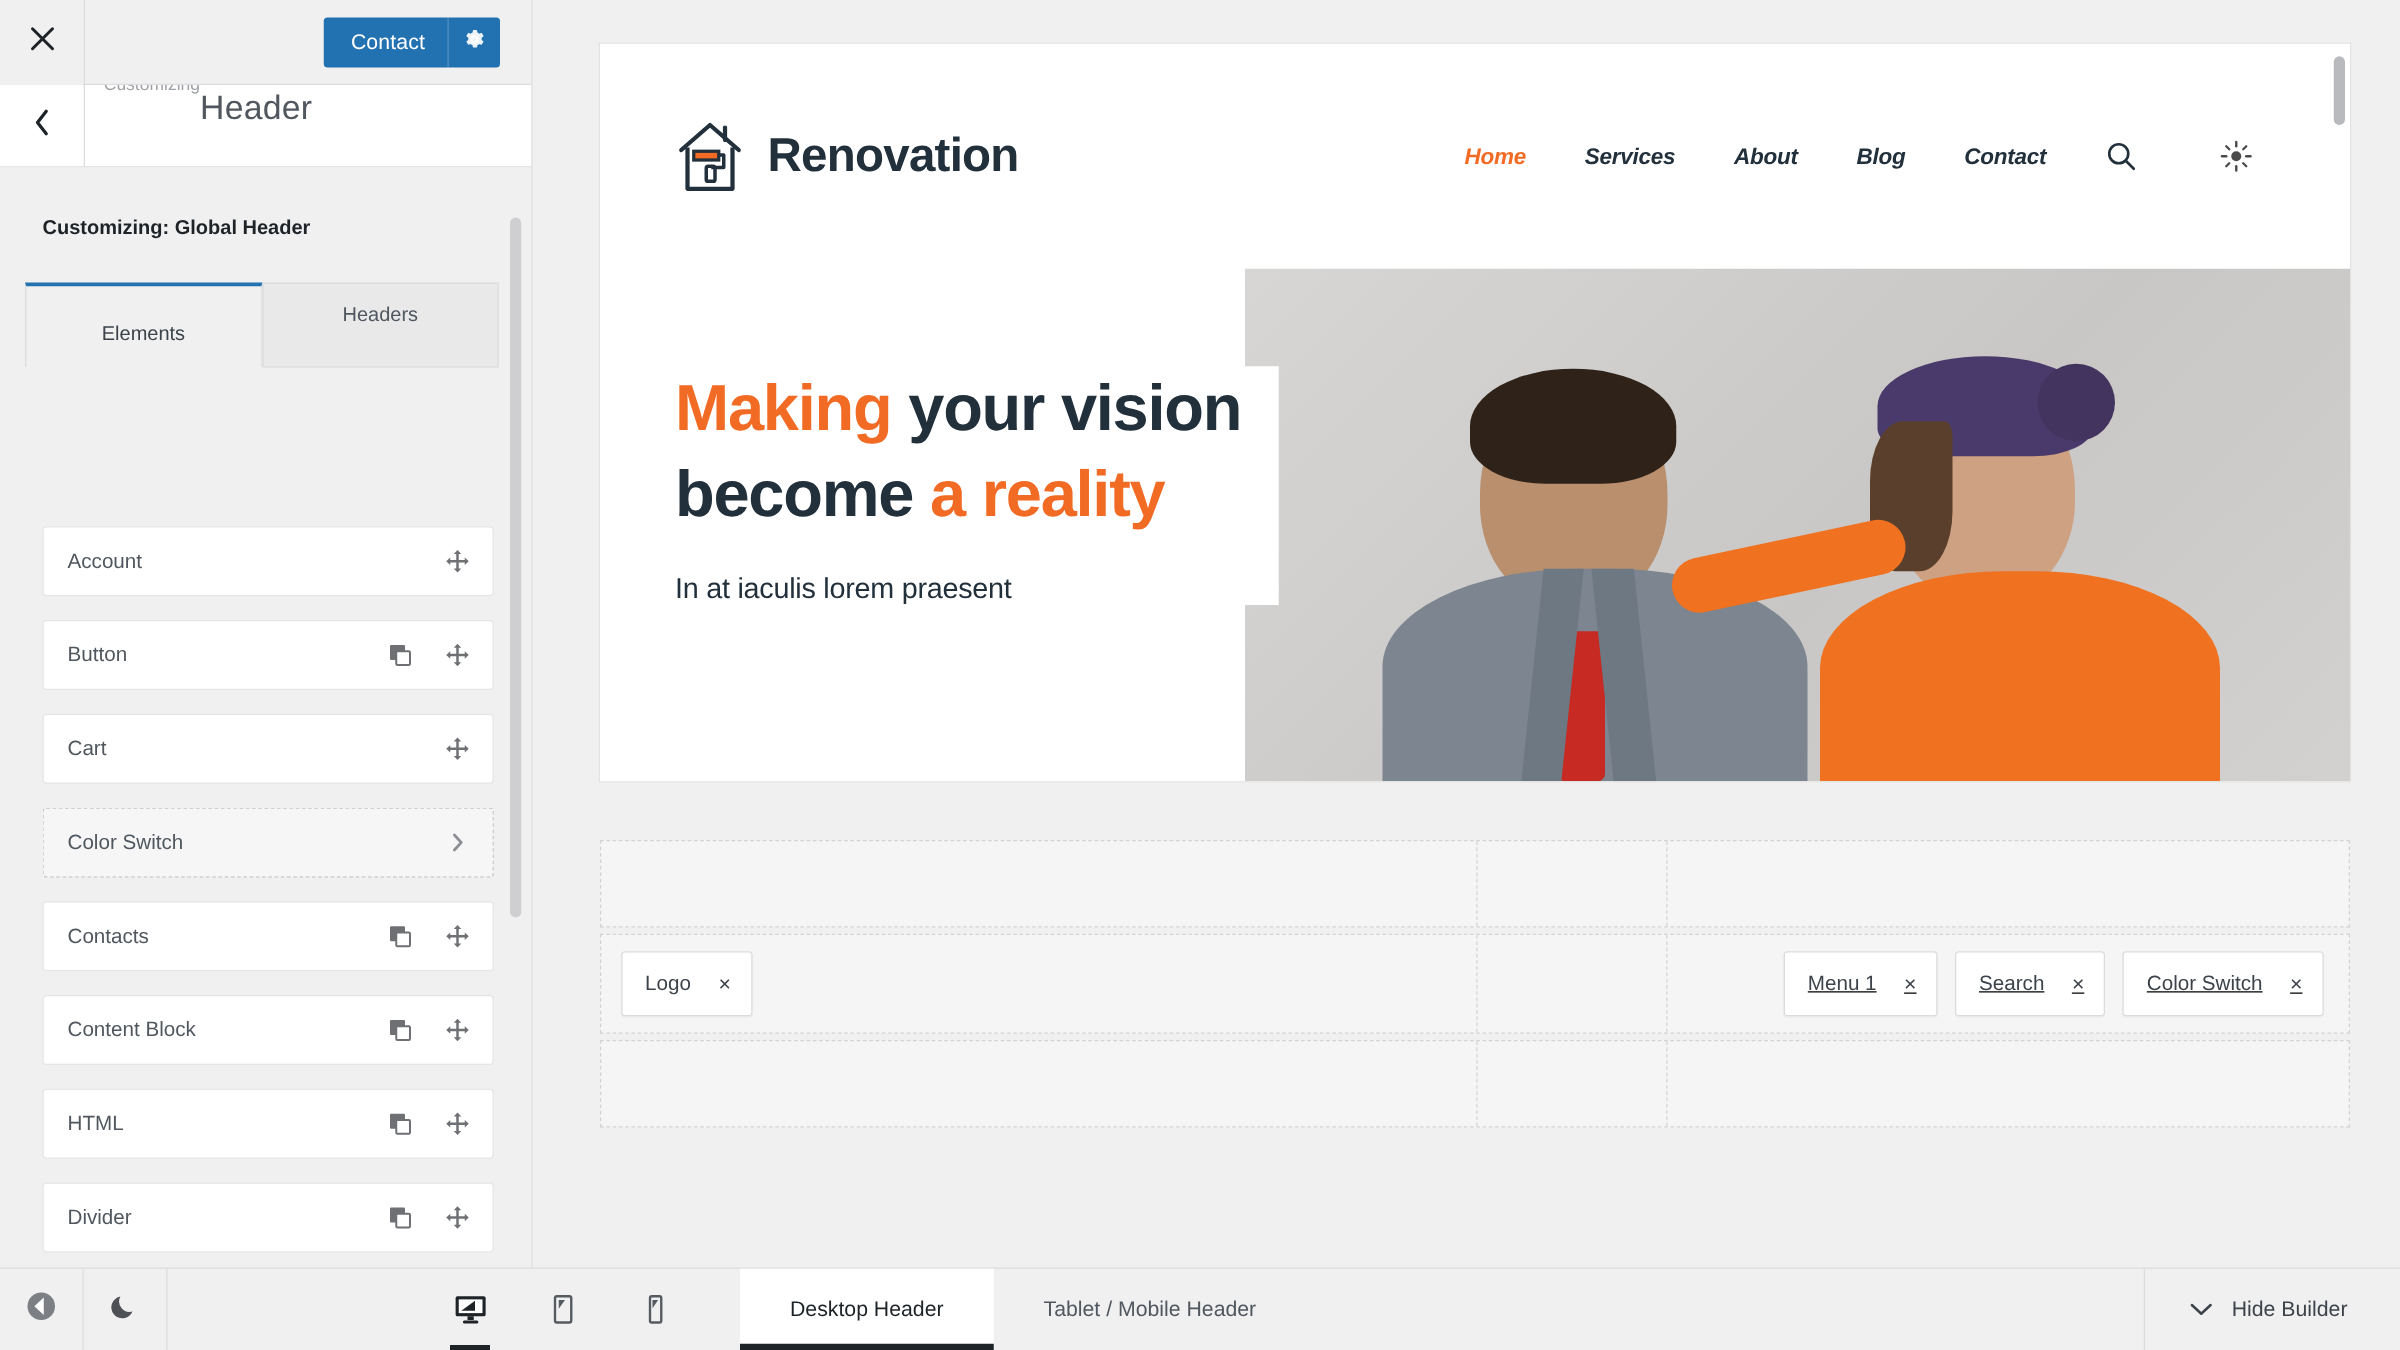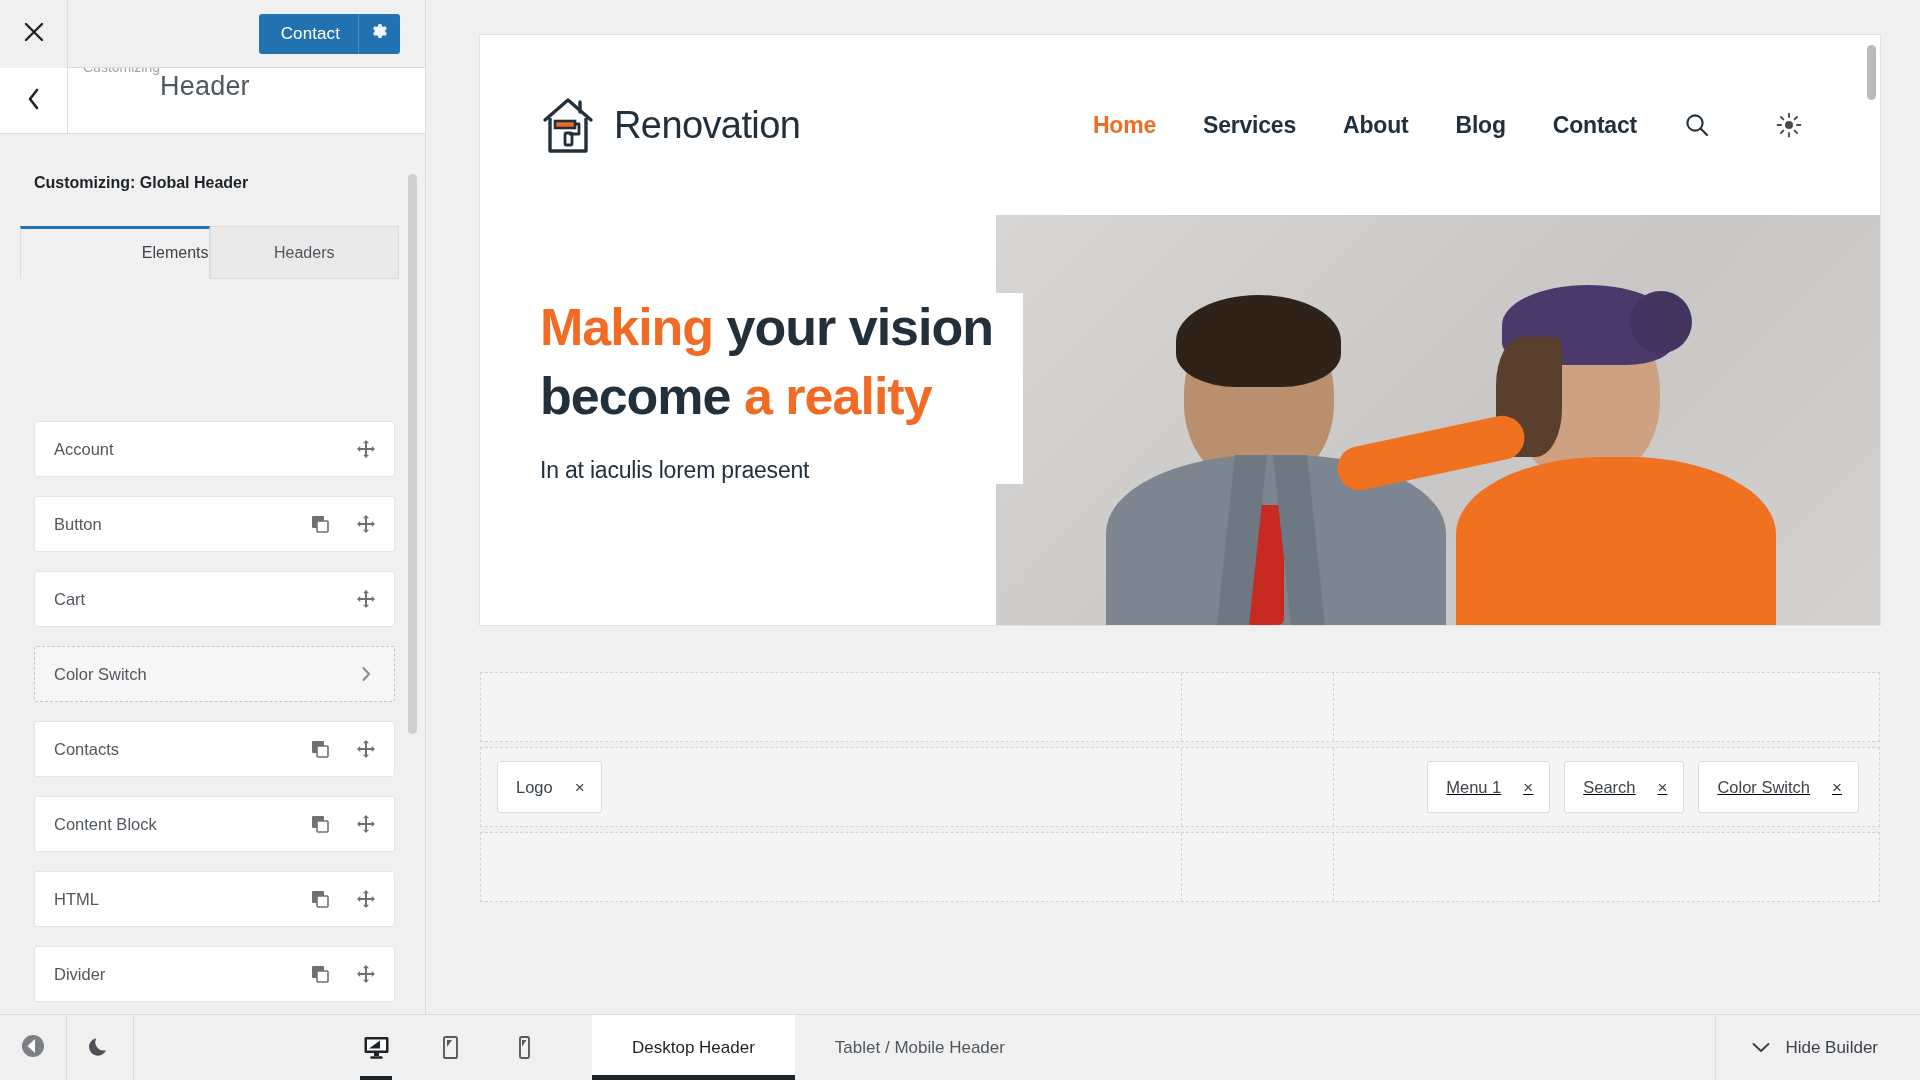--- a/index.html
+++ b/index.html
@@ -87,23 +87,22 @@
   }
   .tab {
     flex: 1; text-align: center;
     font-size: 16px; color: #50575e;
     padding: 17px 0 16px; cursor: pointer;
     background: #e9e9ea; border: 1px solid #dcdcde;
     border-bottom: 1px solid #dcdcde;
   }
   .tab.active {
     background: #f0f0f1; border-top: 3px solid #2271b1;
-    padding-top: 15px; border-bottom-color: transparent;
+    padding-top: 30px; border-bottom-color: transparent;
     color: #3c434a;
-    text-align: right;
   }
 
   .elements-scroll {
     position: absolute; top: 262px; left: 0; right: 0; bottom: 0;
     overflow: hidden; padding: 25px 30px 0 34px;
   }
   .el-row {
     background: #fff; border: 1px solid #e5e5e5;
     border-radius: 3px; height: 56px;
     display: flex; align-items: center;
@@ -143,29 +142,29 @@
   }
 
   
   .site-header {
     height: 180px; display: flex; align-items: center;
     padding: 0 78px 0 60px; position: relative; z-index: 3;
   }
   .logo-lockup { display: flex; align-items: center; gap: 18px; }
   .logo-mark { width: 56px; height: 62px; }
   .logo-text {
-    font-size: 38px; font-weight: normal; color: #22303c;
+    font-size: 38px; font-weight: bold; color: #22303c;
     letter-spacing: -.6px;
   }
   .site-nav {
     margin-left: auto; display: flex; align-items: center; gap: 47px;
   }
   .nav-link {
-    font-size: 23px; color: #22303c; font-weight: 600;
-    cursor: pointer; letter-spacing: -.2px;
+    font-size: 18px; color: #22303c; font-weight: 600;
+    cursor: pointer; letter-spacing: -.2px; font-style: italic;
   }
   .nav-link.active { color: #f26b24; }
   .nav-ico { width: 26px; height: 26px; cursor: pointer; }
   .nav-ico.sun { margin-left: 19px; }
 
   
   .hero { position: relative; height: 410px; }
   .hero-img {
     position: absolute; right: 0; top: 0; width: 884px; height: 410px;
     background: linear-gradient(135deg,#d7d6d4 0%,#c8c7c5 55%,#d2d1cf 100%);

